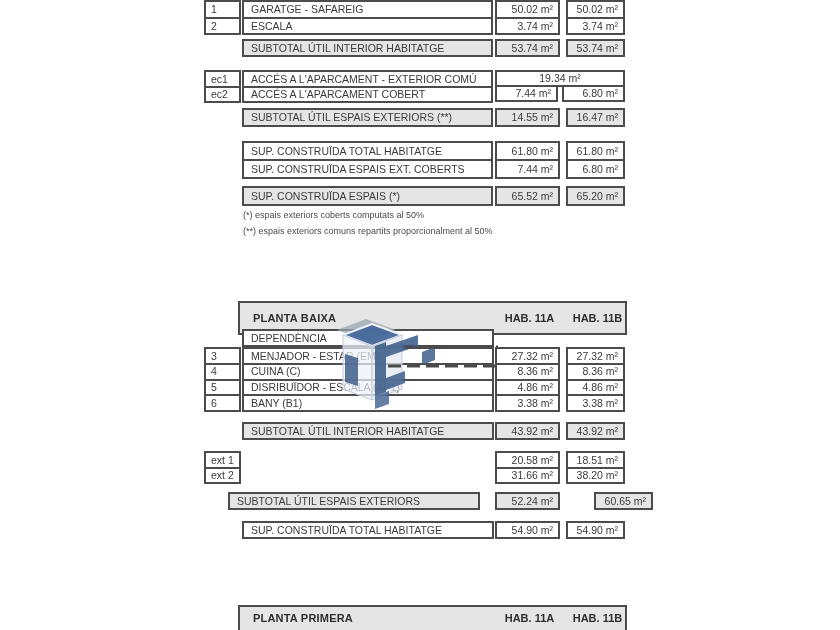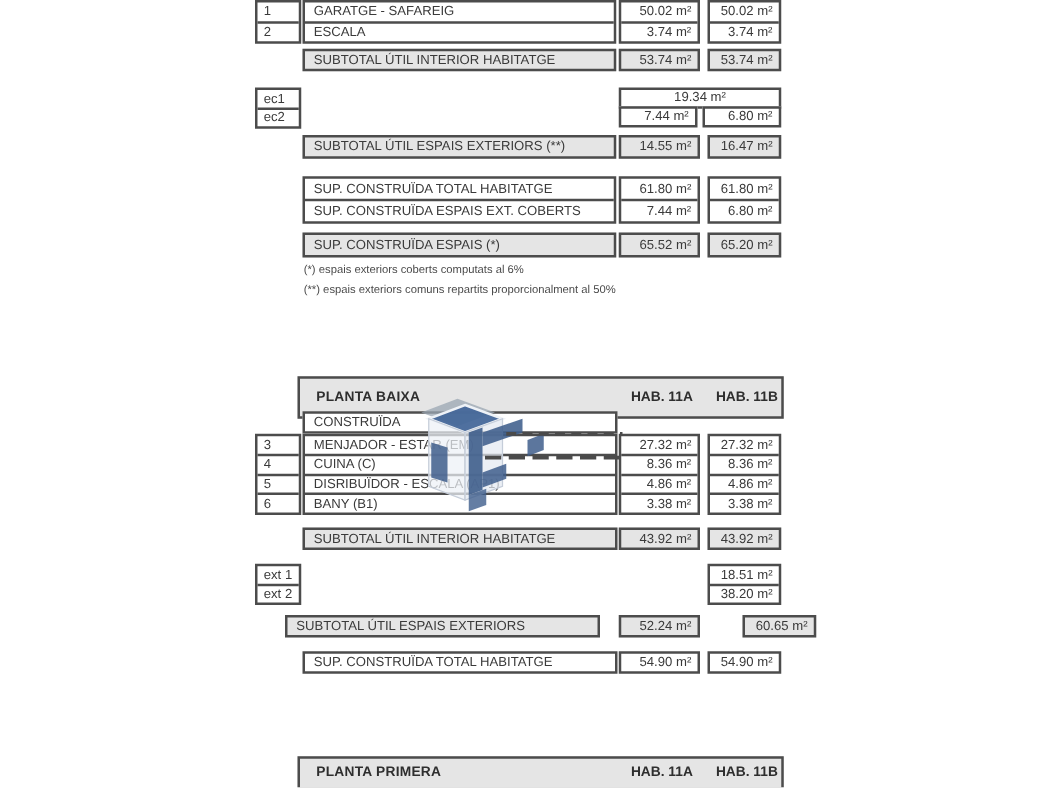--- a/index.html
+++ b/index.html
@@ -64,20 +64,24 @@
   </div>
 
   <div class="bar g lab" style="left:242px;top:39px;width:251px;height:18px;">SUBTOTAL ÚTIL INTERIOR HABITATGE</div>
   <div class="bar g valbar" style="left:495px;top:39px;width:65px;height:18px;">53.74 m²</div>
   <div class="bar g valbar" style="left:566px;top:39px;width:59px;height:18px;">53.74 m²</div>
 
   <div class="blk" style="left:204px;top:70px;width:37px;height:33px;">
     <div class="r num">ec1</div>
     <div class="r num">ec2</div>
   </div>
+  <div class="blk" style="left:242px;top:70px;width:251px;height:33px;">
+    <div class="r lab">ACCÉS A L'APARCAMENT - EXTERIOR COMÚ</div>
+    <div class="r lab">ACCÉS A L'APARCAMENT COBERT</div>
+  </div>
   <div class="ecwrap" style="left:495px;top:70px;width:130px;">
     <div class="ecmerged">19.34 m²</div>
     <div class="ecpair">
       <div class="eccell" style="width:63px;">7.44 m²</div>
       <div class="ecgap"></div>
       <div class="eccell" style="width:63px;">6.80 m²</div>
     </div>
   </div>
 
   <div class="bar g lab" style="left:242px;top:108px;width:251px;height:19px;">SUBTOTAL ÚTIL ESPAIS EXTERIORS (**)</div>
@@ -94,30 +98,30 @@
   </div>
   <div class="blk" style="left:566px;top:141px;width:59px;height:38px;">
     <div class="r val">61.80 m²</div>
     <div class="r val">6.80 m²</div>
   </div>
 
   <div class="bar g lab" style="left:242px;top:186px;width:251px;height:20px;">SUP. CONSTRUÏDA ESPAIS (*)</div>
   <div class="bar g valbar" style="left:495px;top:186px;width:65px;height:20px;">65.52 m²</div>
   <div class="bar g valbar" style="left:566px;top:186px;width:59px;height:20px;">65.20 m²</div>
 
-  <div class="fn" style="left:243px;top:211px;">(*) espais exteriors coberts computats al 6%</div>
+  <div class="fn" style="left:243px;top:211px;">(*) espais exteriors coberts computats al 50%</div>
   <div class="fn" style="left:243px;top:227px;">(**) espais exteriors comuns repartits proporcionalment al 50%</div>
 
   <div class="bar g hdr" style="left:238px;top:301px;width:389px;height:34px;">
     <span class="title">PLANTA BAIXA</span>
     <span class="hab" style="left:257px;width:65px;">HAB. 11A</span>
     <span class="hab" style="left:328px;width:59px;">HAB. 11B</span>
   </div>
 
-  <div class="bar lab" style="left:242px;top:329px;width:252px;height:18px;">CONSTRUÏDA</div>
+  <div class="bar lab" style="left:242px;top:329px;width:252px;height:18px;">DEPENDÈNCIA</div>
 
   <div class="blk" style="left:204px;top:347px;width:37px;height:65px;">
     <div class="r num">3</div>
     <div class="r num">4</div>
     <div class="r num">5</div>
     <div class="r num">6</div>
   </div>
   <div class="blk" style="left:242px;top:347px;width:252px;height:65px;">
     <div class="r lab">MENJADOR - ESTAR (EM)</div>
     <div class="r lab">CUINA (C)</div>
@@ -137,20 +141,24 @@
     <div class="r val">3.38 m²</div>
   </div>
 
   <div class="bar g lab" style="left:242px;top:422px;width:252px;height:18px;">SUBTOTAL ÚTIL INTERIOR HABITATGE</div>
   <div class="bar g valbar" style="left:495px;top:422px;width:65px;height:18px;">43.92 m²</div>
   <div class="bar g valbar" style="left:566px;top:422px;width:59px;height:18px;">43.92 m²</div>
 
   <div class="blk" style="left:204px;top:451px;width:37px;height:33px;">
     <div class="r num">ext 1</div>
     <div class="r num">ext 2</div>
+  </div>
+  <div class="blk" style="left:495px;top:451px;width:65px;height:33px;">
+    <div class="r val">20.58 m²</div>
+    <div class="r val">31.66 m²</div>
   </div>
   <div class="blk" style="left:566px;top:451px;width:59px;height:33px;">
     <div class="r val">18.51 m²</div>
     <div class="r val">38.20 m²</div>
   </div>
 
   <div class="bar g lab" style="left:228px;top:492px;width:252px;height:18px;">SUBTOTAL ÚTIL ESPAIS EXTERIORS</div>
   <div class="bar g valbar" style="left:495px;top:492px;width:65px;height:18px;">52.24 m²</div>
   <div class="bar g valbar" style="left:566px;top:492px;width:59px;height:18px;margin-left:28px;">60.65 m²</div>
 

